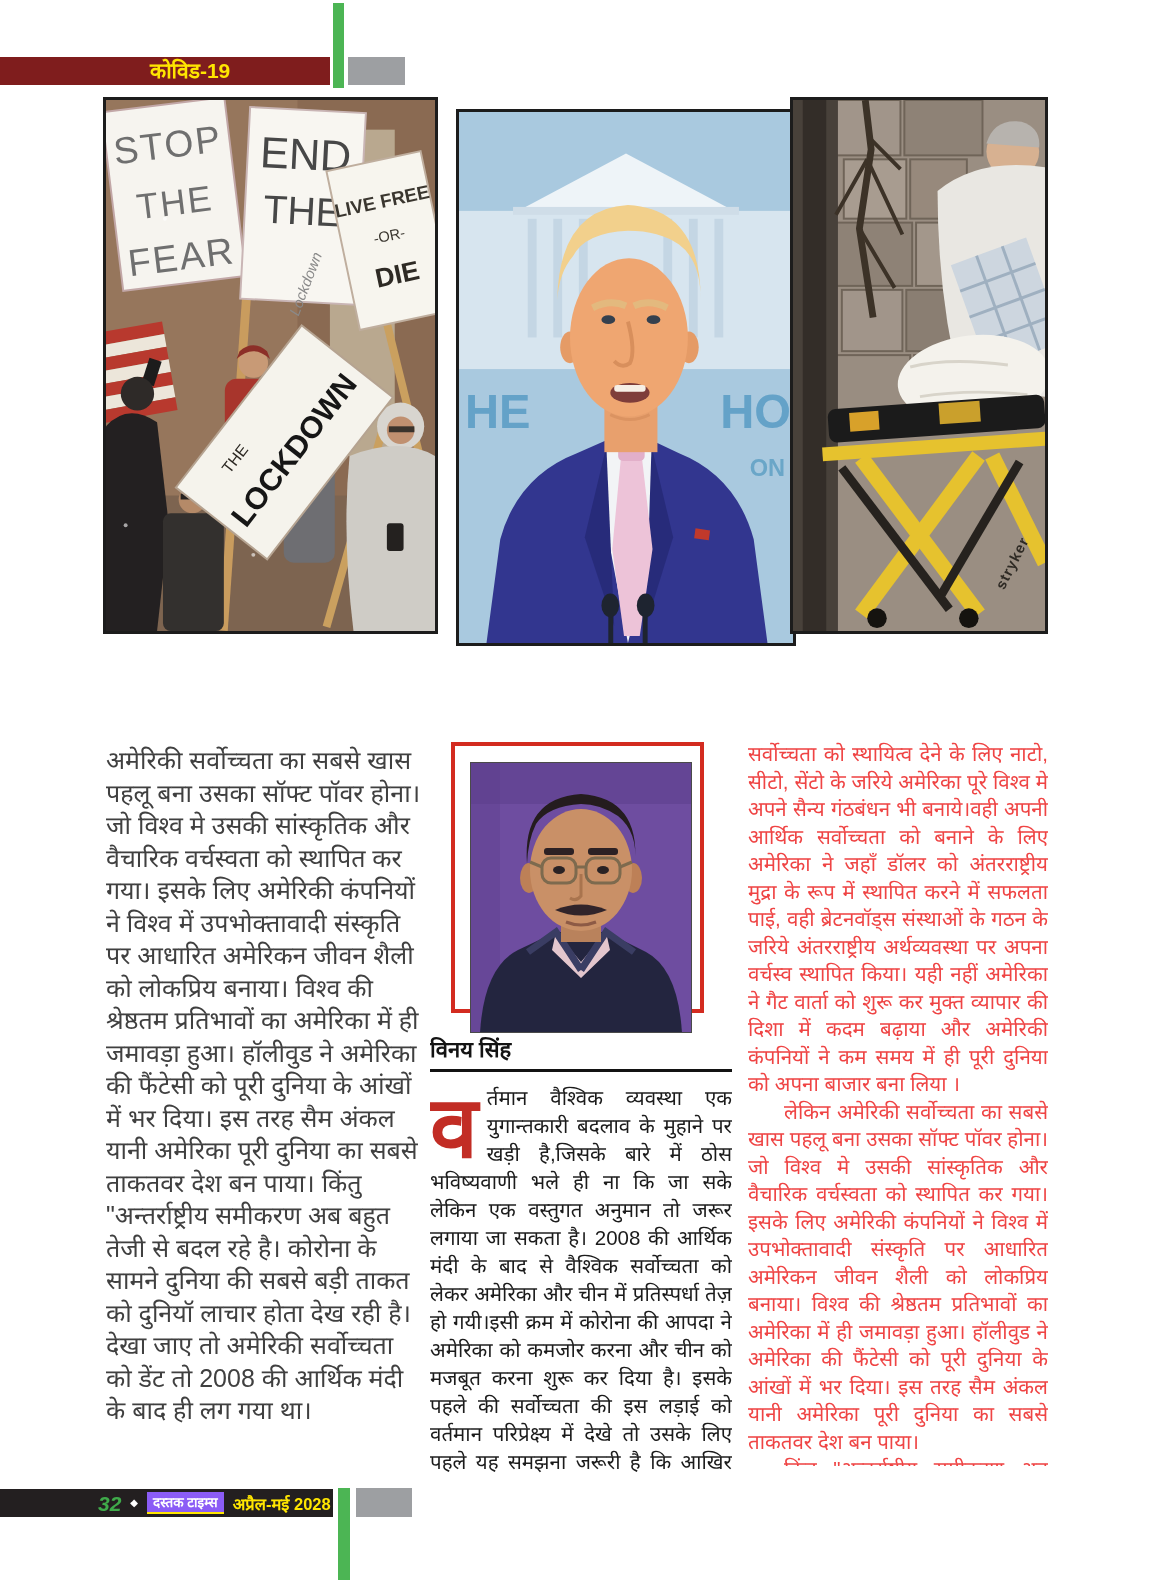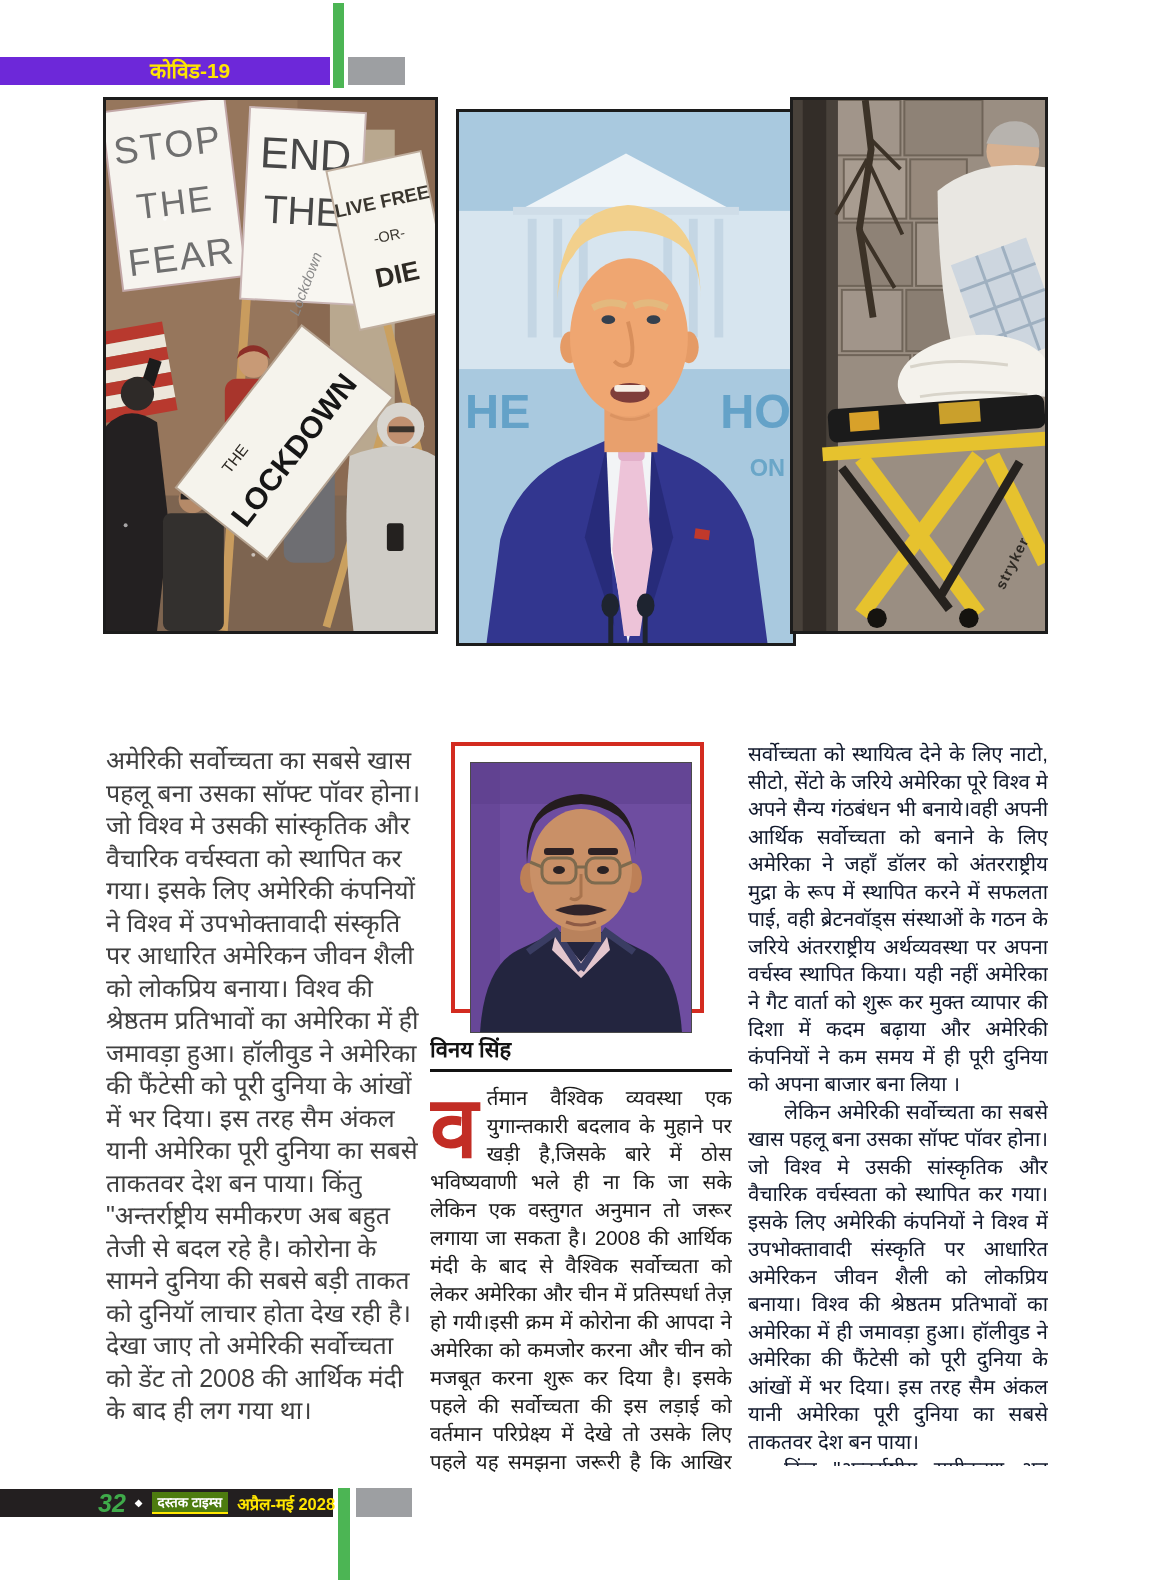--- a/index.html
+++ b/index.html
@@ -1,21 +1,21 @@
 <!DOCTYPE html>
 <html><head>
 <meta charset="utf-8">
 <style>
   html,body{margin:0;padding:0;background:#ffffff;}
   .page{position:relative;width:1152px;height:1584px;background:#ffffff;overflow:hidden;
         font-family:"Liberation Sans", sans-serif;color:#141414;}
   .abs{position:absolute;}
 
   
-  .kicker-bar{left:0;top:57px;width:330px;height:28px;background:#6d28d9;}
+  .kicker-bar{left:0;top:57px;width:330px;height:28px;background:#7f1d1d;}
   .kicker-text{position:absolute;left:150px;top:0;height:28px;line-height:27px;
         color:#ffe600;font-weight:700;font-size:21px;}
   .green-bar-top{left:333px;top:3px;width:11px;height:85px;background:#4cb554;}
   .gray-box-top{left:348px;top:57px;width:57px;height:28px;background:#9d9fa2;}
 
   
   .photo{position:absolute;top:97px;height:537px;border:3px solid #1c1c1c;
          box-sizing:border-box;overflow:hidden;background:#9a8c80;}
   .photo svg{display:block;width:100%;height:100%;}
   .photo-protest{left:103px;width:335px;}
@@ -25,42 +25,42 @@
   
   .headline{left:0;top:640px;width:1152px;text-align:center;font-size:57px;
         font-weight:900;color:#121212;letter-spacing:-1px;white-space:nowrap;}
 
   
   .col{position:absolute;overflow:hidden;}
   .col-lead{left:106px;top:744px;width:316px;height:716px;
         font-size:25px;line-height:32.5px;color:#404040;}
   .col-mid{left:430px;top:735px;width:302px;height:740px;}
   .col-right{left:748px;top:740px;width:300px;height:726px;
-        font-size:20.5px;line-height:27.5px;text-align:justify;color:#0f172a;}
+        font-size:20.5px;line-height:27.5px;text-align:justify;color:#ef4444;}
   .col-right p{margin:0;}
   .pind{text-indent:36px;}
 
   
   .author-wrap{position:relative;height:302px;}
   .author-frame{position:absolute;left:21px;top:7px;width:253px;height:271px;
         border:4px solid #d32b20;box-sizing:border-box;}
   .author-photo{position:absolute;left:40px;top:27px;width:222px;height:271px;}
   .author-photo svg{display:block;width:100%;height:100%;}
   .caption{text-align:left;font-weight:700;font-size:22px;line-height:26px;color:#131313;}
   .cap-rule{border:0;border-top:3px solid #131313;margin:6px 0 0 0;}
   .intro{margin-top:12px;font-size:20.5px;line-height:28px;text-align:justify;color:#1b1b1b;}
   .dropcap{float:left;font-size:86px;line-height:76px;font-weight:700;
         color:#c22d25;margin:5px 9px 0 0;}
 
   
   .footer-bar{left:0;top:1489px;width:333px;height:28px;background:#231f20;
         display:flex;align-items:center;box-sizing:border-box;padding-left:98px;gap:9px;}
-  .footer-page{color:#3faa4a;font-weight:900;font-style:italic;font-size:25px;line-height:1;}
+  .footer-page{color:#3faa4a;font-weight:900;font-style:italic;font-size:21px;line-height:1;}
   .footer-bullet{color:#ffffff;font-size:10px;line-height:1;}
-  .footer-logo{background:#4d7c0f;color:#ffffff;font-weight:700;font-size:13.5px;
+  .footer-logo{background:#8b5cf6;color:#ffffff;font-weight:700;font-size:13.5px;
         line-height:1;padding:4px 6px 3px 6px;border-bottom:2px solid #ffe600;white-space:nowrap;}
   .footer-date{color:#ffe600;font-weight:700;font-size:16.5px;white-space:nowrap;}
   .green-bar-bottom{left:338px;top:1488px;width:12px;height:92px;background:#4cb554;}
   .gray-box-bottom{left:356px;top:1488px;width:56px;height:29px;background:#9d9fa2;}
 </style>
 </head>
 <body>
 
 <div class="page">
 

